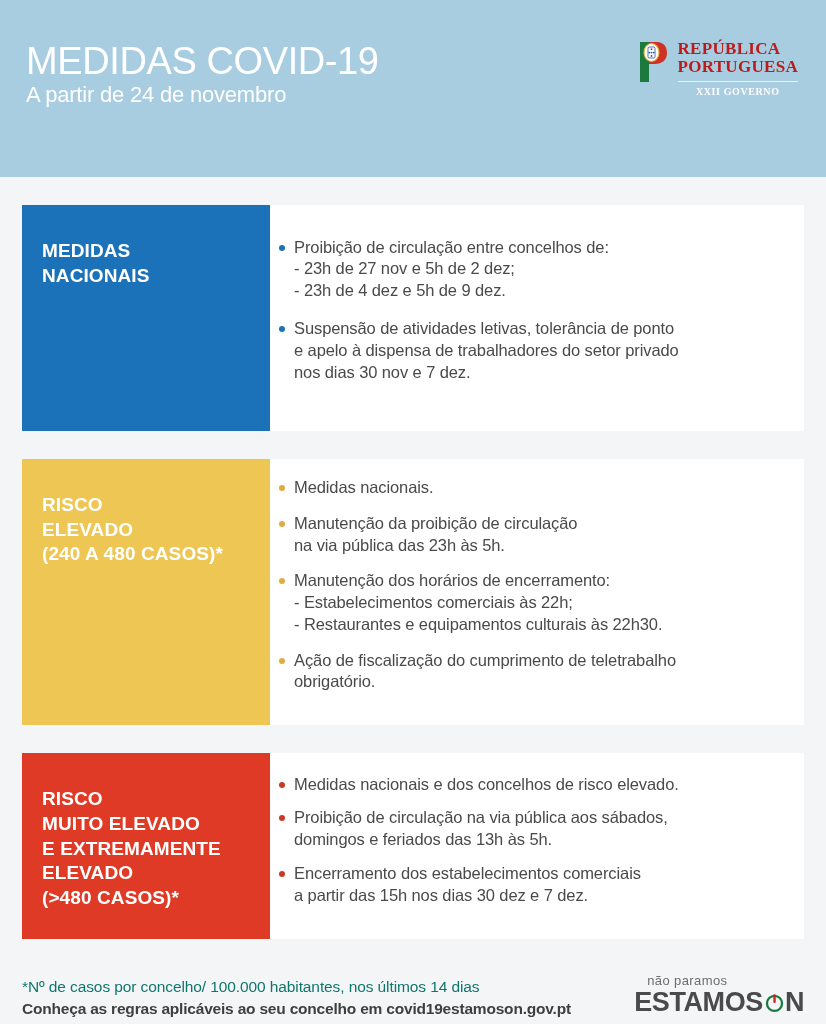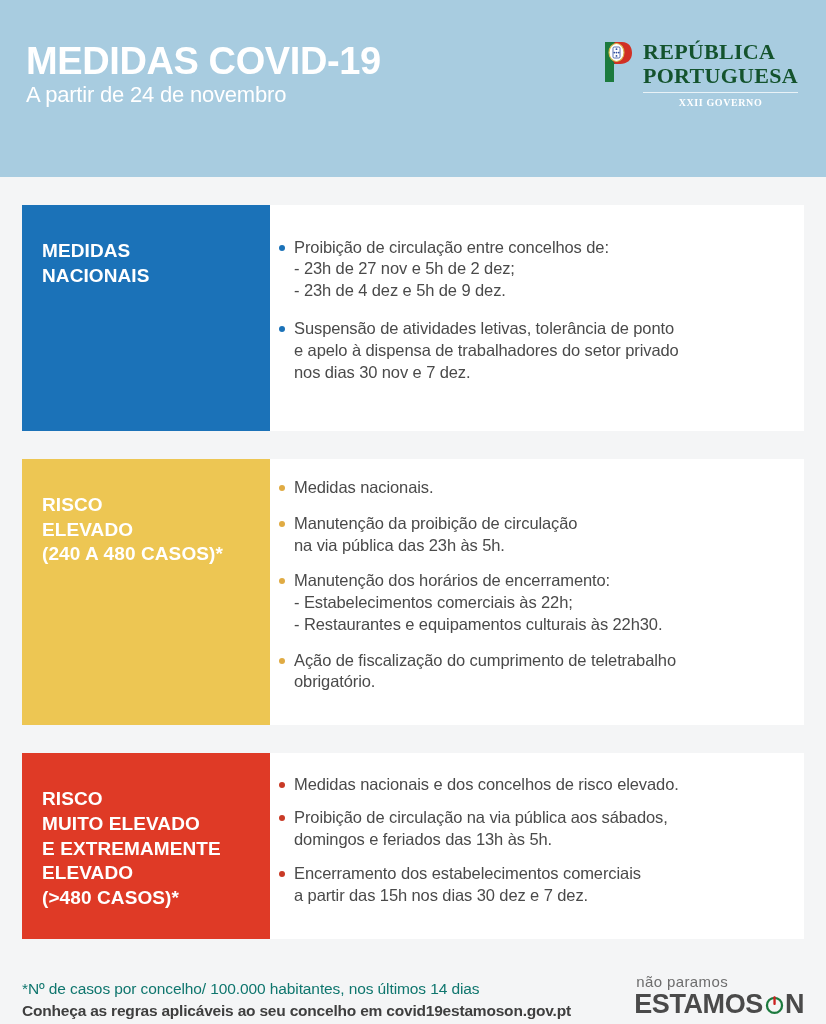--- a/index.html
+++ b/index.html
@@ -35,21 +35,21 @@
   }
 
   .header-title-block {
     position: absolute;
     left: 26px;
     top: 42px;
   }
 
   .header-title {
     font-size: 38px;
-    font-weight: 700;
+    font-weight: 400;
     color: #ffffff;
     letter-spacing: -0.4px;
     line-height: 1.05;
     white-space: nowrap;
   }
 
   .header-subtitle {
     font-size: 22px;
     font-weight: 400;
     color: #ffffff;
@@ -75,23 +75,23 @@
   }
 
   .gov-logo-text {
     display: flex;
     flex-direction: column;
     align-items: flex-start;
   }
 
   .gov-line1, .gov-line2 {
     font-family: "Liberation Serif", serif;
-    font-size: 22px;
-    font-weight: 700;
-    color: #14532d;
+    font-size: 17px;
+    font-weight: 700;
+    color: #b91c1c;
     line-height: 1.08;
     letter-spacing: 0.3px;
   }
 
   .gov-rule {
     width: 100%;
     min-width: 112px;
     height: 1px;
     background: rgba(255,255,255,0.75);
     margin: 4px 0 4px 0;
@@ -213,25 +213,25 @@
 
   
   .estamos-logo {
     display: flex;
     flex-direction: column;
     align-items: flex-start;
     padding-bottom: 2px;
   }
 
   .estamos-tag {
-    font-size: 15px;
+    font-size: 13px;
     color: #6d6d6d;
     letter-spacing: 0.4px;
     margin-bottom: 1px;
-    margin-left: 2px;
+    margin-left: 13px;
   }
 
   .estamos-main {
     display: flex;
     align-items: center;
     font-size: 27px;
     font-weight: 700;
     color: #4a4a4a;
     letter-spacing: -0.4px;
     line-height: 1;

